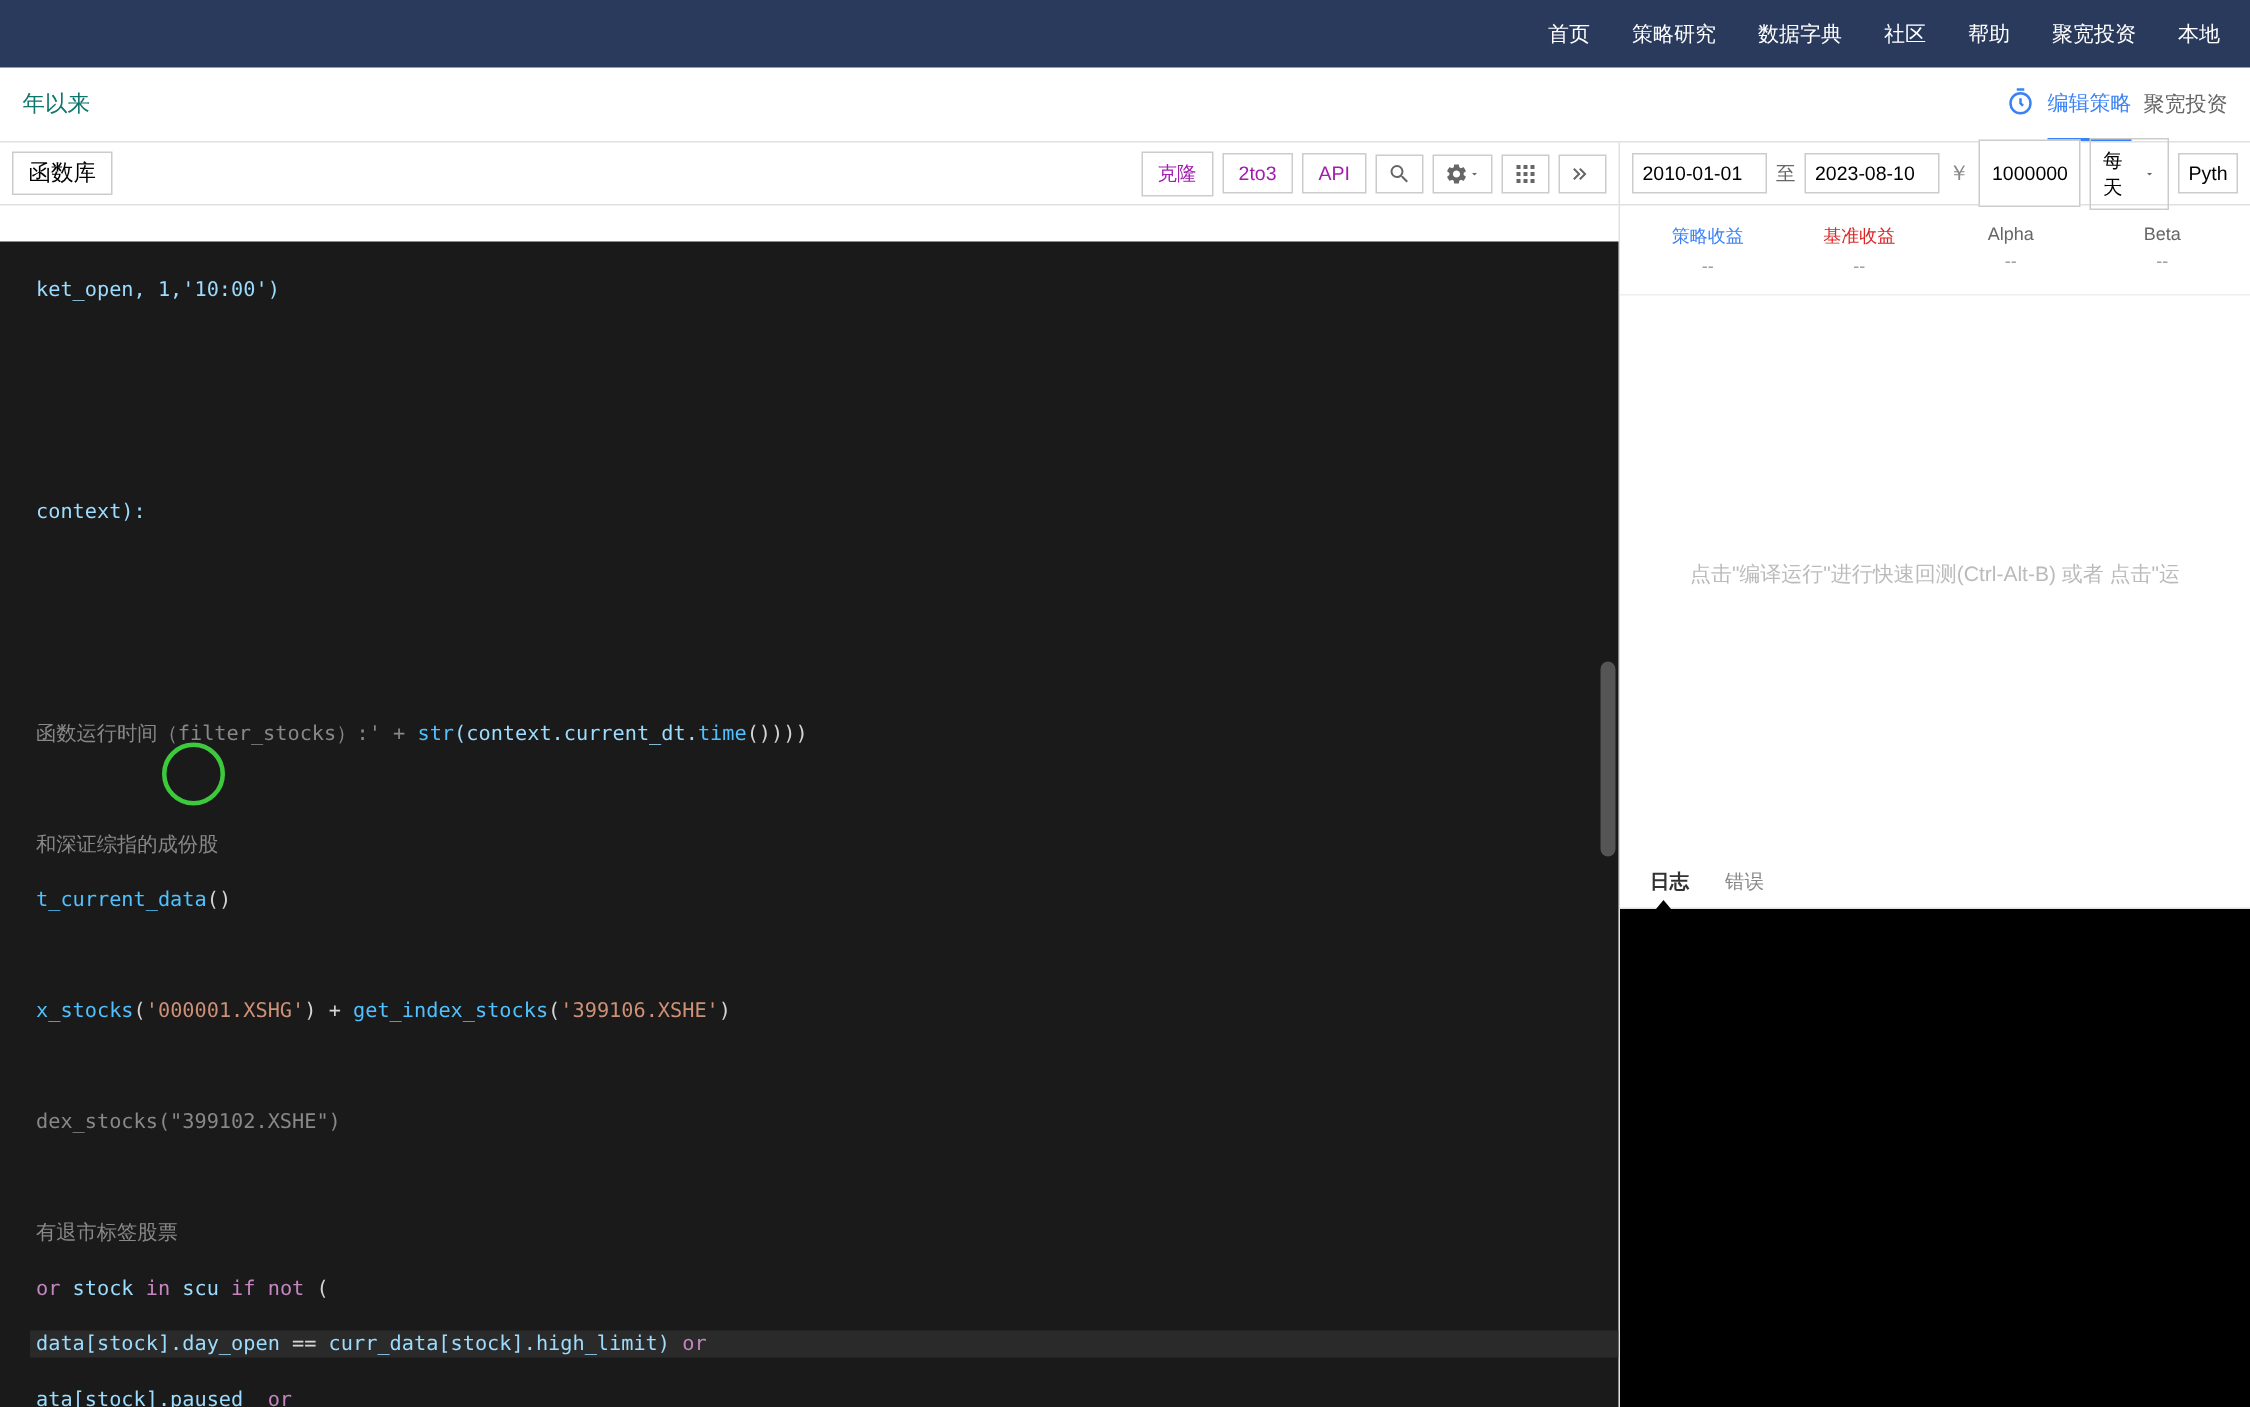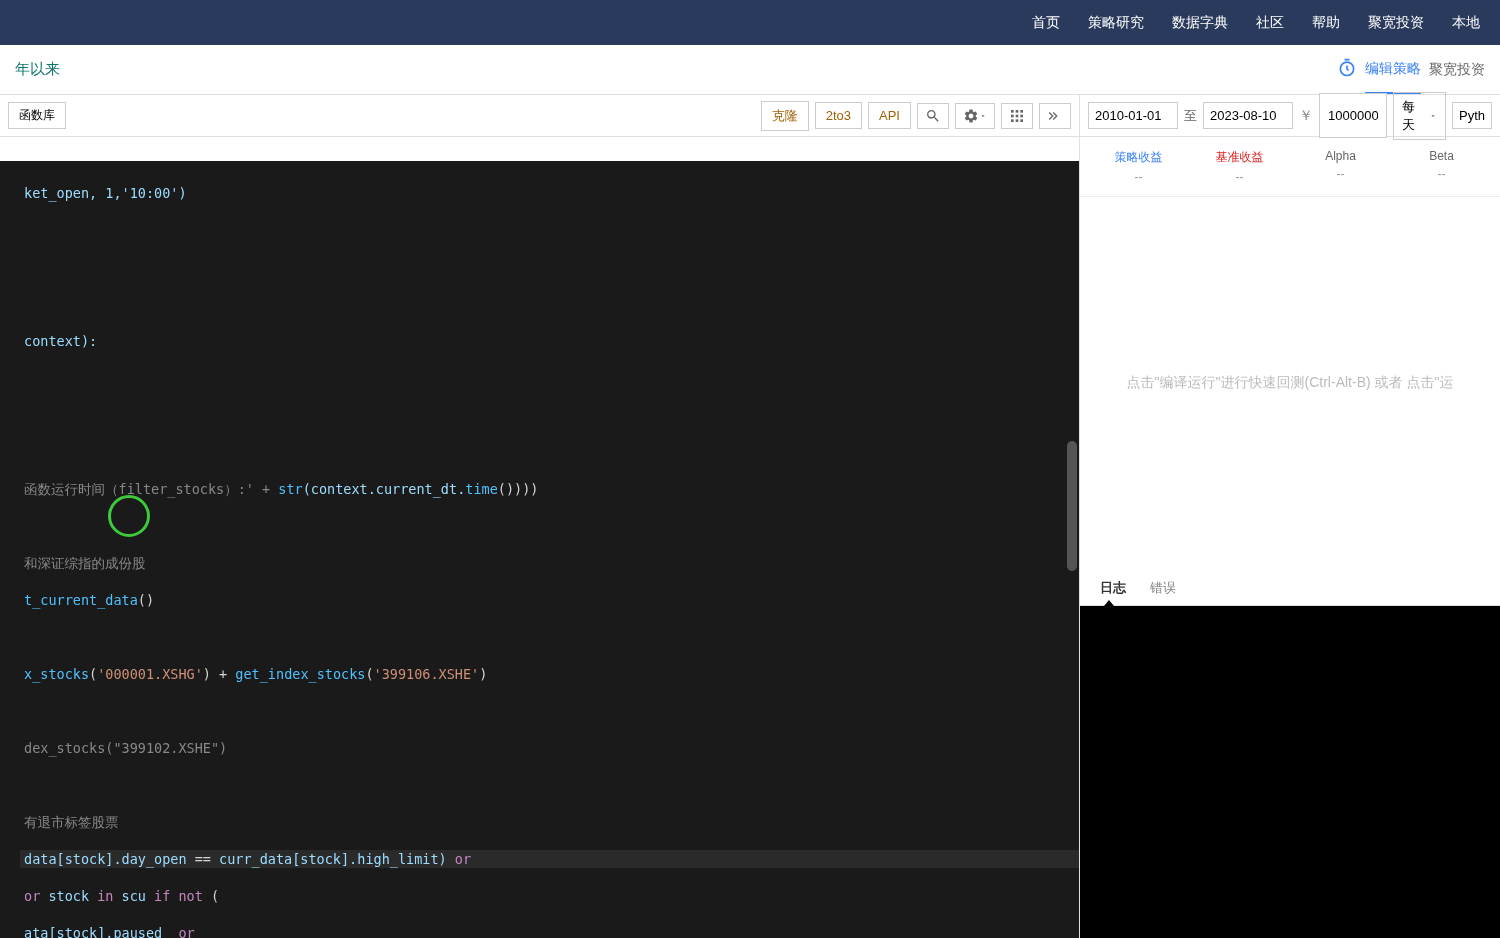--- a/index.html
+++ b/index.html
@@ -13,23 +13,23 @@
     .sub-bar-right { display: flex; align-items: center; gap: 8px; }
     .timer-icon { width: 20px; height: 20px; color: #3b82f6; }
     .sub-tab { color: #666; font-size: 14px; cursor: pointer; padding: 14px 0; }
     .sub-tab.active { color: #3b82f6; border-bottom: 2px solid #3b82f6; }
     
     .main-area { display: flex; height: calc(938px - 95px); }
     .left-panel { flex: 1; display: flex; flex-direction: column; border-right: 1px solid #e0e0e0; min-width: 0; }
     .right-panel { width: 420px; display: flex; flex-direction: column; justify-content: space-between; }
     
     .editor-toolbar { height: 42px; display: flex; align-items: center; justify-content: space-between; padding: 0 8px; border-bottom: 1px solid #e0e0e0; }
-    .fn-lib { border: 1px solid #ccc; padding: 4px 10px; font-size: 12px; background: #fff; cursor: pointer; }
+    .fn-lib { border: 1px solid #ccc; padding: 4px 10px; font-size: 15px; background: #fff; cursor: pointer; }
     .toolbar-btns { display: flex; gap: 6px; align-items: center; }
-    .tb-btn { border: 1px solid #ccc; padding: 5px 10px; font-size: 13px; background: #fff; cursor: pointer; color: #a16207; }
+    .tb-btn { border: 1px solid #ccc; padding: 5px 10px; font-size: 13px; background: #fff; cursor: pointer; color: #a21caf; }
     .tb-icon { border: 1px solid #ccc; padding: 4px 7px; background: #fff; cursor: pointer; display: flex; align-items: center; justify-content: center; }
     .tb-icon svg { width: 16px; height: 16px; fill: #666; }
     
     .code-editor { flex: 1; background: #1a1a1a; color: #ddd; font-family: Consolas, Monaco, monospace; font-size: 13.5px; line-height: 18.5px; padding: 4px 0 4px 20px; overflow: hidden; position: relative; white-space: pre; margin-top: 24px; }
     .code-editor .line { padding: 0 4px; }
     .code-editor .hl-line { background: #2a2a2a; position: relative; }
     .kw { color: #c586c0; }
     .str { color: #ce9178; }
     .fn { color: #4fc1ff; }
     .var { color: #9cdcfe; }
@@ -142,22 +142,22 @@
 <div class="line"><span class="cmt-cn">函数运行时间（filter_stocks）:' + </span><span class="fn">str</span><span class="var">(context.current_dt.</span><span class="fn">time</span><span class="op">())))</span></div>
 <div class="line"> </div>
 <div class="line"><span class="cmt-cn">和深证综指的成份股</span></div>
 <div class="line"><span class="fn">t_current_data</span><span class="op">()</span></div>
 <div class="line"> </div>
 <div class="line"><span class="fn">x_stocks</span><span class="op">(</span><span class="str">'000001.XSHG'</span><span class="op">) + </span><span class="fn">get_index_stocks</span><span class="op">(</span><span class="str">'399106.XSHE'</span><span class="op">)</span></div>
 <div class="line"> </div>
 <div class="line"><span class="cmt-cn">dex_stocks("399102.XSHE")</span></div>
 <div class="line"> </div>
 <div class="line"><span class="cmt-cn">有退市标签股票</span></div>
+<div class="line"><span class="kw">or</span><span class="var"> stock </span><span class="kw">in</span><span class="var"> scu </span><span class="kw">if</span><span class="kw"> not</span><span class="op"> (</span></div>
 <div class="line hl-line"><span class="var">data[stock].day_open </span><span class="op">==</span><span class="var"> curr_data[stock].high_limit) </span><span class="kw">or</span></div>
-<div class="line"><span class="kw">or</span><span class="var"> stock </span><span class="kw">in</span><span class="var"> scu </span><span class="kw">if</span><span class="kw"> not</span><span class="op"> (</span></div>
 <div class="line"><span class="var">ata[stock].paused  </span><span class="kw">or</span></div>
 
 
 
 
 
 
 
 
 

